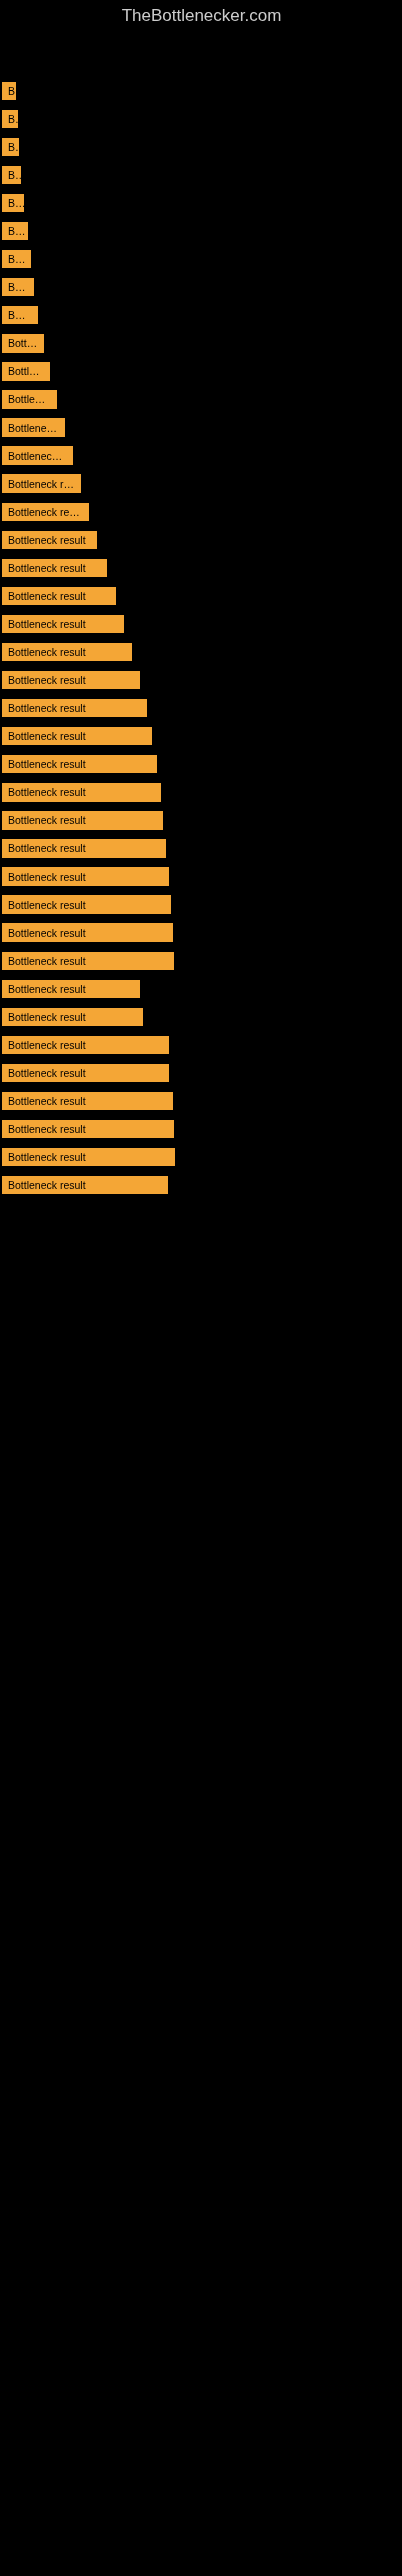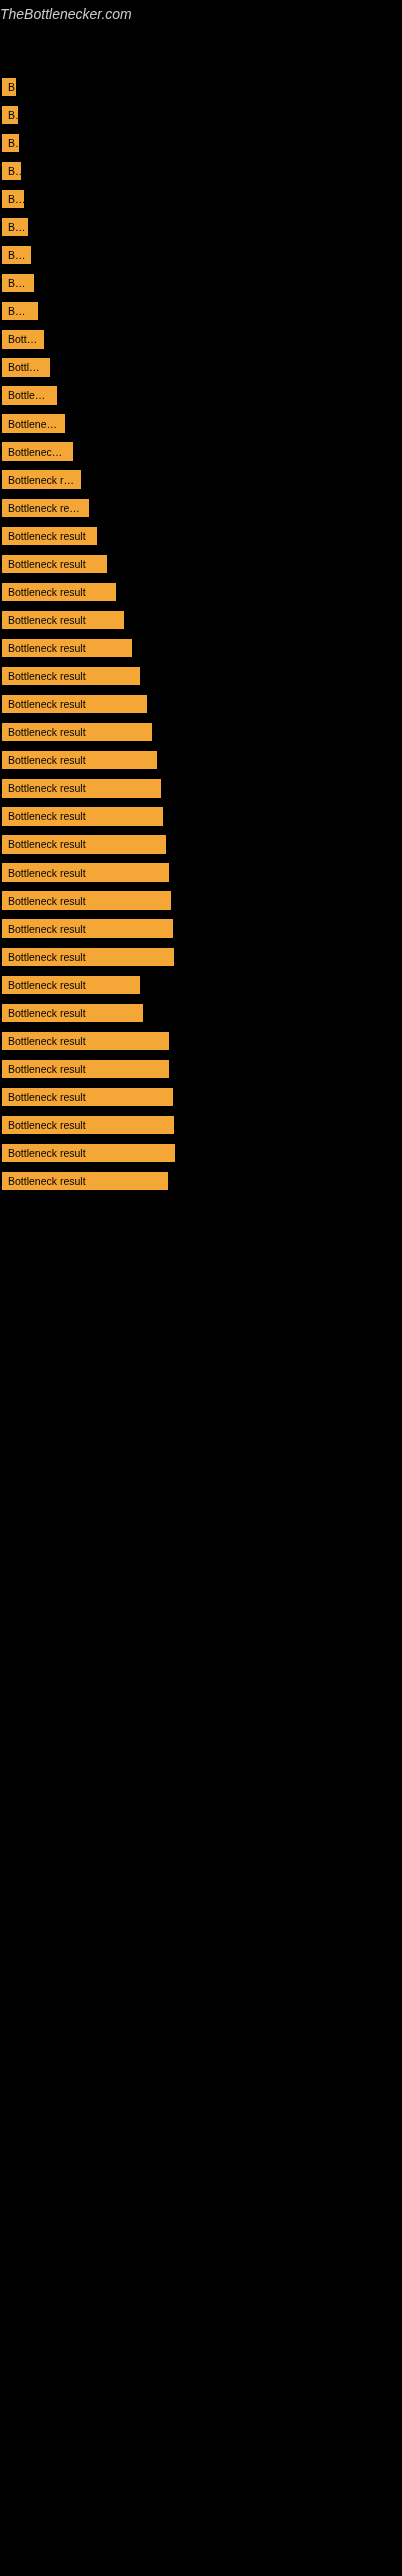--- a/index.html
+++ b/index.html
@@ -9,23 +9,23 @@
     }
     body {
       background-color: #000;
       width: 403px;
       min-height: 2576px;
       font-family: Arial, sans-serif;
       position: relative;
     }
     .site-title {
       color: #ccc;
-      font-size: 14px;
+      font-size: 17px;
+      text-align: center;
       padding: 6.4px 0 3.2px 0;
-      font-style: italic;
     }
     .bottleneck-item {
       display: block;
       background-color: #f4a636;
       color: #000;
       font-size: 10.5px;
       font-weight: 500;
       padding: 3.2px 6.4px;
       margin: 4.8px 0 4.8px 1.6px;
       white-space: nowrap;

